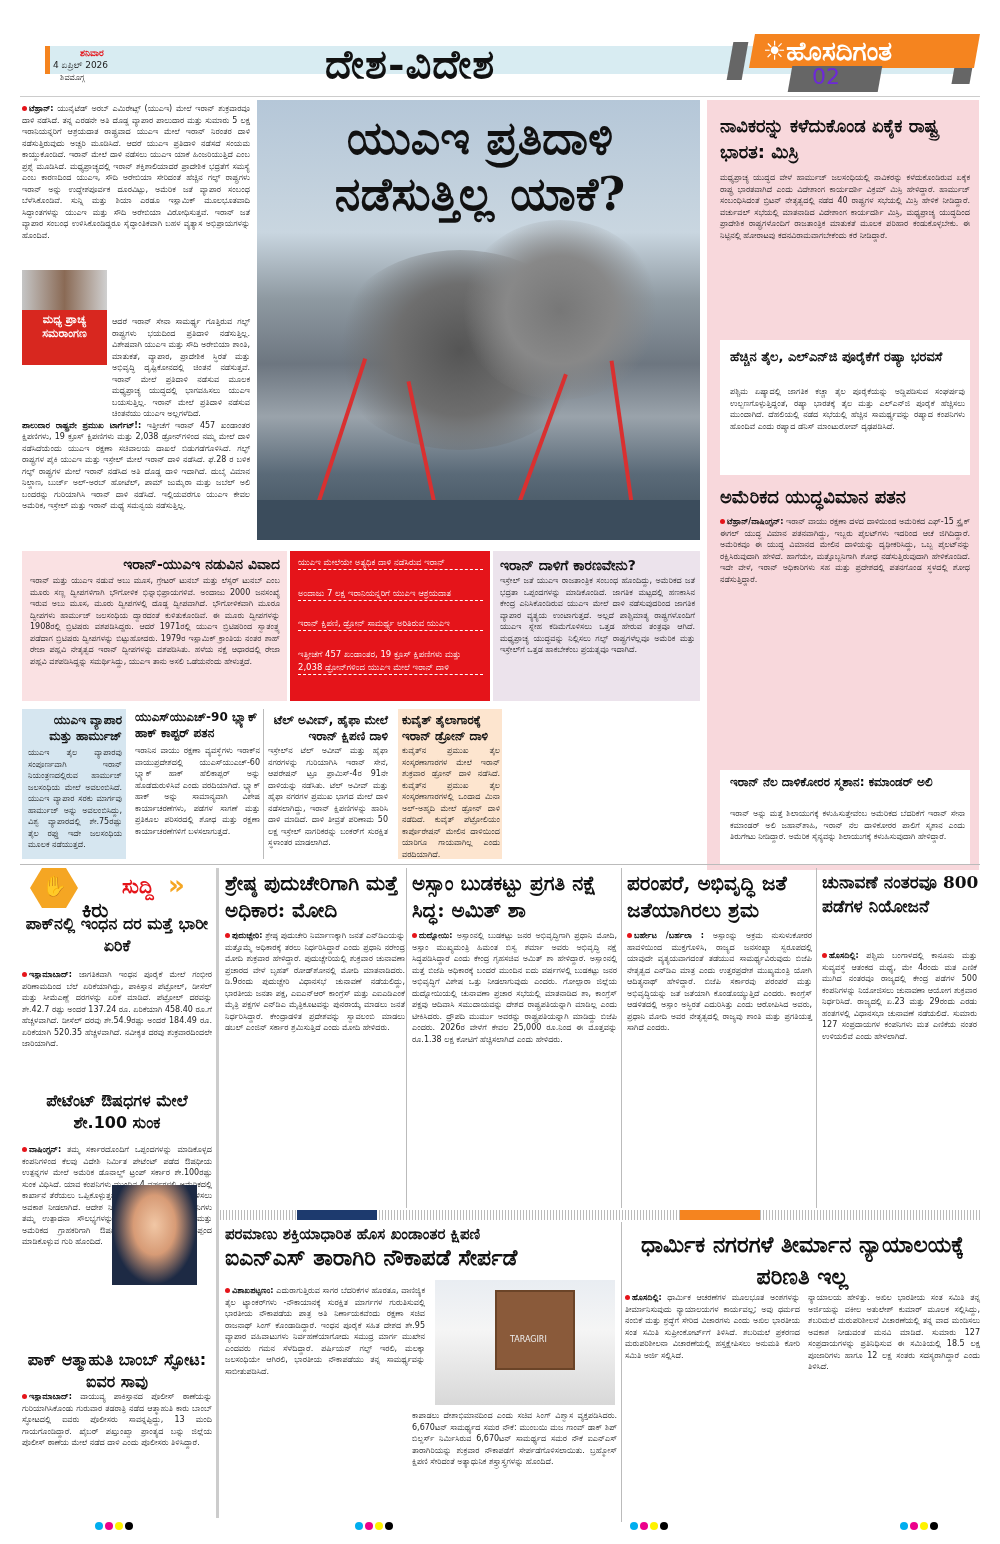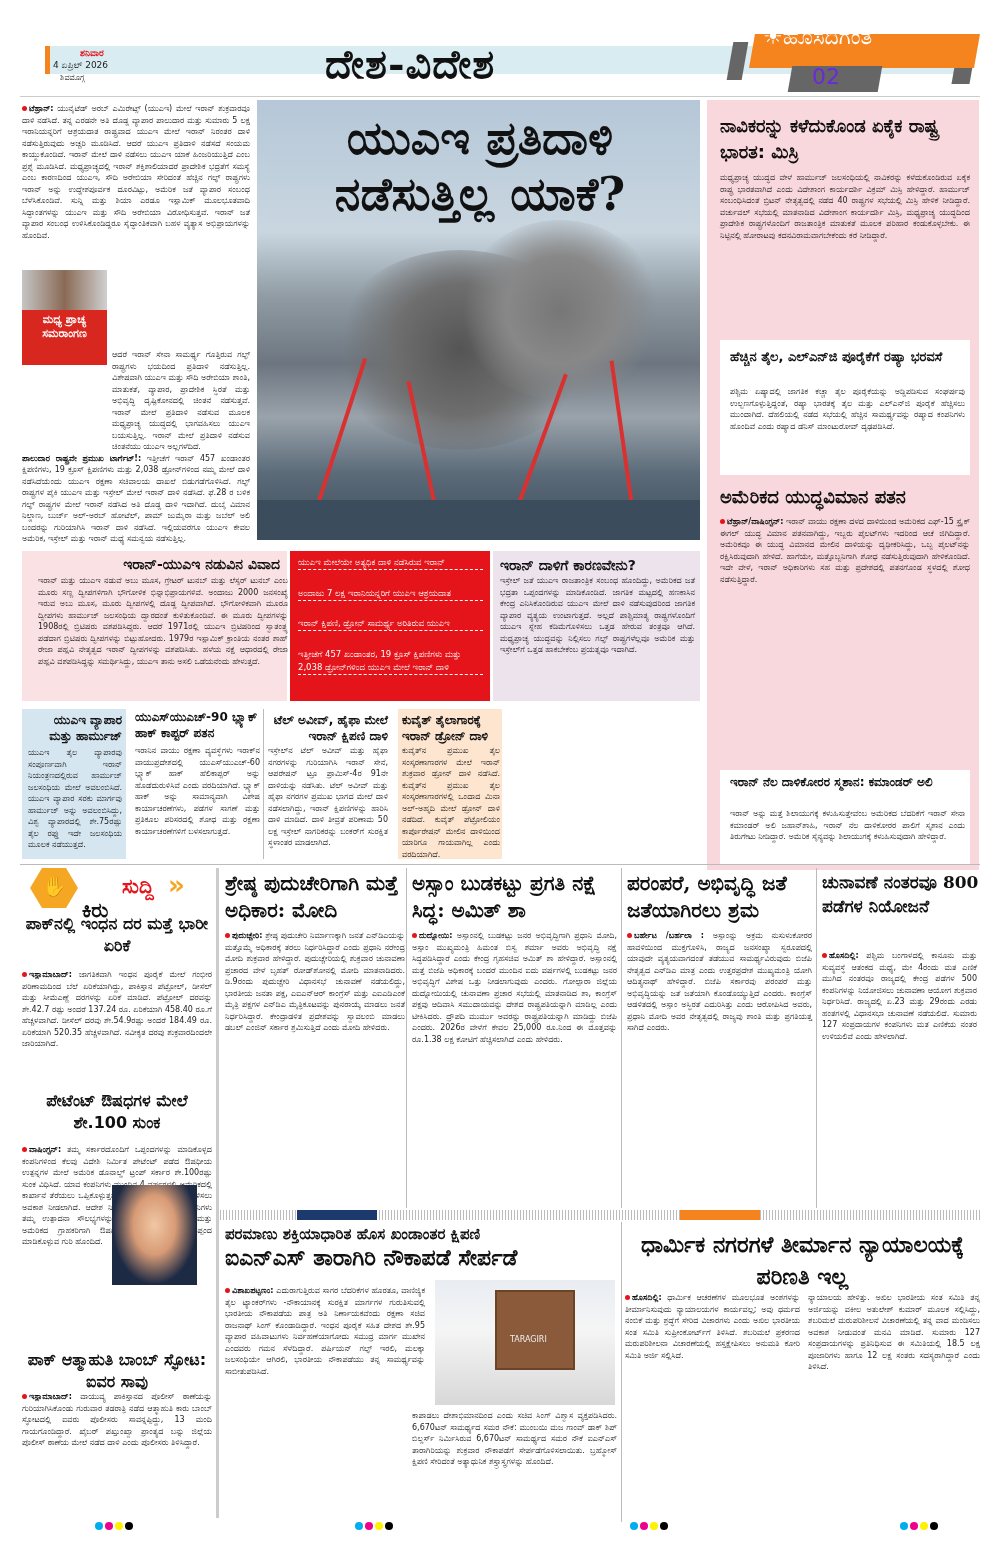--- a/index.html
+++ b/index.html
@@ -14,21 +14,21 @@
 #mast-band{left:45px;top:46px;width:915px;height:28px;background:#d8ecf2}
 #mast-orange{left:45px;top:46px;width:5px;height:28px;background:#f5841f}
 #mast-day{left:80px;top:48px;font-size:9px;color:#e5141a;font-weight:bold}
 #mast-date{left:53px;top:60px;font-size:9px;color:#222}
 #mast-city{left:60px;top:73px;font-size:8px;color:#222}
 #mast-title{left:325px;top:40px;font-size:40px;font-weight:bold;letter-spacing:1px;font-family:"DejaVu Serif",serif}
 #logo-orange{left:752px;top:34px;width:225px;height:34px;background:#f5841f;transform:skewX(-10deg)}
 #logo-grey{left:730px;top:42px;width:15px;height:38px;background:#666;transform:skewX(-10deg)}
 #logo-grey2{left:955px;top:44px;width:18px;height:40px;background:#666;transform:skewX(-10deg)}
 #logo-pg{left:790px;top:66px;width:90px;height:26px;background:#666;transform:skewX(-10deg)}
-#logo-name{left:763px;top:24px;font-size:22px;color:#fff;font-weight:normal}
+#logo-name{left:763px;top:36px;font-size:26px;color:#fff;font-weight:bold}
 #logo-pgnum{left:812px;top:64px;font-size:22px;color:#6d28d9}
 #mast-rule{left:20px;top:96px;width:960px;height:1px;background:#ccc}
 
 #lead-photo{left:257px;top:100px;width:443px;height:440px;background:linear-gradient(180deg,#b5c7d8 0%,#c9d6e0 30%,#8f9aa2 45%,#6d7680 60%,#9aa3ab 72%,#5a6a78 85%,#3d4d5a 100%)}
 #smoke1{left:330px;top:250px;width:260px;height:200px;border-radius:50%;background:radial-gradient(circle,#555 0%,#6e6e6e 40%,rgba(130,130,130,0) 72%)}
 #smoke2{left:460px;top:220px;width:200px;height:180px;border-radius:50%;background:radial-gradient(circle,#777 0%,#888 40%,rgba(150,150,150,0) 72%)}
 #crane1{left:340px;top:355px;width:4px;height:150px;background:#d93030;transform:rotate(18deg)}
 #crane2{left:420px;top:380px;width:4px;height:130px;background:#d93030;transform:rotate(-12deg)}
 #crane3{left:540px;top:370px;width:4px;height:140px;background:#d93030;transform:rotate(20deg)}
 #crane4{left:620px;top:360px;width:4px;height:150px;background:#d93030;transform:rotate(-8deg)}
@@ -46,21 +46,21 @@
 #r2-head{left:730px;top:347px;width:235px;font-size:13px;line-height:19px;font-weight:bold}
 #r2-body{left:730px;top:386px;width:235px}
 #r3-head{left:720px;top:486px;width:255px;font-size:18px;font-weight:bold}
 #r3-body{left:720px;top:516px;width:250px}
 #r4-box{left:720px;top:770px;width:250px;height:95px;background:#fff}
 #r4-head{left:730px;top:774px;width:235px;font-size:12px;line-height:17px;font-weight:bold}
 #r4-body{left:730px;top:808px;width:235px}
 
 #box-dispute{left:22px;top:551px;width:265px;height:150px;background:#fae1e3}
 #box-dispute-head{left:30px;top:556px;width:250px;text-align:right;font-size:14px;font-weight:bold}
-#box-dispute-body{left:38px;top:575px;width:250px}
+#box-dispute-body{left:30px;top:575px;width:250px}
 #box-red{left:290px;top:551px;width:200px;height:150px;background:#e5141a}
 .red-item{position:absolute;left:298px;width:185px;font-size:8.5px;line-height:13px;color:#fff;border-bottom:1px dashed #fff}
 #box-why{left:493px;top:551px;width:207px;height:150px;background:#ece3ec}
 #box-why-head{left:500px;top:557px;width:195px;font-size:14px;font-weight:bold}
 #box-why-body{left:500px;top:575px;width:195px}
 
 #b1{left:22px;top:709px;width:104px;height:150px;background:#d6e6f0}
 #b1-head{left:28px;top:712px;width:94px;text-align:right;font-size:12px;line-height:16px;font-weight:bold}
 #b1-body{left:28px;top:747px;width:94px}
 #b2-head{left:135px;top:709px;width:125px;font-size:12px;line-height:16px;font-weight:bold}
@@ -129,21 +129,21 @@
 <div class="abs" id="smoke2"></div>
 <div class="abs" id="crane1"></div>
 <div class="abs" id="crane2"></div>
 <div class="abs" id="crane3"></div>
 <div class="abs" id="crane4"></div>
 <div class="abs" id="dock"></div>
 <div class="abs" id="lead-headline">ಯುಎಇ ಪ್ರತಿದಾಳಿ ನಡೆಸುತ್ತಿಲ್ಲ ಯಾಕೆ?</div>
 
 <div class="abs body-text" id="lead-body">
   <p><span class="dot"></span><span class="hl">ಟೆಹ್ರಾನ್:</span> <span>ಯುನೈಟೆಡ್ ಅರಬ್ ಎಮಿರೇಟ್ಸ್ (ಯುಎಇ) ಮೇಲೆ ಇರಾನ್ ಶುಕ್ರವಾರವೂ ದಾಳಿ ನಡೆಸಿದೆ. ತನ್ನ ಎರಡನೇ ಅತಿ ದೊಡ್ಡ ವ್ಯಾಪಾರ ಪಾಲುದಾರ ಮತ್ತು ಸುಮಾರು 5 ಲಕ್ಷ ಇರಾನಿಯನ್ನರಿಗೆ ಆಶ್ರಯದಾತ ರಾಷ್ಟ್ರವಾದ ಯುಎಇ ಮೇಲೆ ಇರಾನ್ ನಿರಂತರ ದಾಳಿ ನಡೆಸುತ್ತಿರುವುದು ಅಚ್ಚರಿ ಮೂಡಿಸಿದೆ. ಆದರೆ ಯುಎಇ ಪ್ರತಿದಾಳಿ ನಡೆಸದೆ ಸಂಯಮ ಕಾಯ್ದುಕೊಂಡಿದೆ. ಇರಾನ್ ಮೇಲೆ ದಾಳಿ ನಡೆಸಲು ಯುಎಇ ಯಾಕೆ ಹಿಂಜರಿಯುತ್ತಿದೆ ಎಂಬ ಪ್ರಶ್ನೆ ಮೂಡಿಸಿದೆ. ಮಧ್ಯಪ್ರಾಚ್ಯದಲ್ಲಿ ಇರಾನ್ ಶಕ್ತಿಶಾಲಿಯಾದರೆ ಪ್ರಾದೇಶಿಕ ಭದ್ರತೆಗೆ ಸಮಸ್ಯೆ ಎಂಬ ಕಾರಣದಿಂದ ಯುಎಇ, ಸೌದಿ ಅರೇಬಿಯಾ ಸೇರಿದಂತೆ ಹೆಚ್ಚಿನ ಗಲ್ಫ್ ರಾಷ್ಟ್ರಗಳು ಇರಾನ್ ಅನ್ನು ಉದ್ದೇಶಪೂರ್ವಕ ದೂರವಿಟ್ಟು, ಅಮೆರಿಕ ಜತೆ ವ್ಯಾಪಾರ ಸಂಬಂಧ ಬೆಳೆಸಿಕೊಂಡಿವೆ. ಸುನ್ನಿ ಮತ್ತು ಶಿಯಾ ಎರಡೂ ಇಸ್ಲಾಮಿಕ್ ಮೂಲಭೂತವಾದಿ ಸಿದ್ಧಾಂತಗಳನ್ನು ಯುಎಇ ಮತ್ತು ಸೌದಿ ಅರೇಬಿಯಾ ವಿರೋಧಿಸುತ್ತವೆ. ಇರಾನ್ ಜತೆ ವ್ಯಾಪಾರ ಸಂಬಂಧ ಉಳಿಸಿಕೊಂಡಿದ್ದರೂ ಸೈದ್ಧಾಂತಿಕವಾಗಿ ಬಹಳ ವ್ಯತ್ಯಾಸ ಅಭಿಪ್ರಾಯಗಳನ್ನು ಹೊಂದಿವೆ.</span></p>
-  <p style="margin-left:90px;margin-top:108px">ಆದರೆ ಇರಾನ್ ಸೇನಾ ಸಾಮರ್ಥ್ಯ ಗೊತ್ತಿರುವ ಗಲ್ಫ್ ರಾಷ್ಟ್ರಗಳು ಭಯದಿಂದ ಪ್ರತಿದಾಳಿ ನಡೆಸುತ್ತಿಲ್ಲ. ವಿಶೇಷವಾಗಿ ಯುಎಇ ಮತ್ತು ಸೌದಿ ಅರೇಬಿಯಾ ಶಾಂತಿ, ಮಾತುಕತೆ, ವ್ಯಾಪಾರ, ಪ್ರಾದೇಶಿಕ ಸ್ಥಿರತೆ ಮತ್ತು ಅಭಿವೃದ್ಧಿ ದೃಷ್ಟಿಕೋನದಲ್ಲಿ ಚಿಂತನೆ ನಡೆಸುತ್ತವೆ. ಇರಾನ್ ಮೇಲೆ ಪ್ರತಿದಾಳಿ ನಡೆಸುವ ಮೂಲಕ ಮಧ್ಯಪ್ರಾಚ್ಯ ಯುದ್ಧದಲ್ಲಿ ಭಾಗವಹಿಸಲು ಯುಎಇ ಬಯಸುತ್ತಿಲ್ಲ. ಇರಾನ್ ಮೇಲೆ ಪ್ರತಿದಾಳಿ ನಡೆಸುವ ಚಿಂತನೆಯು ಯುಎಇ ಅಲ್ಲಗಳೆದಿದೆ.</p>
+  <p style="margin-left:90px;margin-top:75px">ಆದರೆ ಇರಾನ್ ಸೇನಾ ಸಾಮರ್ಥ್ಯ ಗೊತ್ತಿರುವ ಗಲ್ಫ್ ರಾಷ್ಟ್ರಗಳು ಭಯದಿಂದ ಪ್ರತಿದಾಳಿ ನಡೆಸುತ್ತಿಲ್ಲ. ವಿಶೇಷವಾಗಿ ಯುಎಇ ಮತ್ತು ಸೌದಿ ಅರೇಬಿಯಾ ಶಾಂತಿ, ಮಾತುಕತೆ, ವ್ಯಾಪಾರ, ಪ್ರಾದೇಶಿಕ ಸ್ಥಿರತೆ ಮತ್ತು ಅಭಿವೃದ್ಧಿ ದೃಷ್ಟಿಕೋನದಲ್ಲಿ ಚಿಂತನೆ ನಡೆಸುತ್ತವೆ. ಇರಾನ್ ಮೇಲೆ ಪ್ರತಿದಾಳಿ ನಡೆಸುವ ಮೂಲಕ ಮಧ್ಯಪ್ರಾಚ್ಯ ಯುದ್ಧದಲ್ಲಿ ಭಾಗವಹಿಸಲು ಯುಎಇ ಬಯಸುತ್ತಿಲ್ಲ. ಇರಾನ್ ಮೇಲೆ ಪ್ರತಿದಾಳಿ ನಡೆಸುವ ಚಿಂತನೆಯು ಯುಎಇ ಅಲ್ಲಗಳೆದಿದೆ.</p>
   <p><span class="hl">ಪಾಲುದಾರ ರಾಷ್ಟ್ರವೇ ಪ್ರಮುಖ ಟಾರ್ಗೆಟ್!:</span> <span>ಇತ್ತೀಚೆಗೆ ಇರಾನ್ 457 ಖಂಡಾಂತರ ಕ್ಷಿಪಣಿಗಳು, 19 ಕ್ರೂಸ್ ಕ್ಷಿಪಣಿಗಳು ಮತ್ತು 2,038 ಡ್ರೋನ್‌ಗಳಿಂದ ನಮ್ಮ ಮೇಲೆ ದಾಳಿ ನಡೆಸಿದೆಯೆಂದು ಯುಎಇ ರಕ್ಷಣಾ ಸಚಿವಾಲಯ ದಾಖಲೆ ಬಿಡುಗಡೆಗೊಳಿಸಿದೆ. ಗಲ್ಫ್ ರಾಷ್ಟ್ರಗಳ ಪೈಕಿ ಯುಎಇ ಮತ್ತು ಇಸ್ರೇಲ್ ಮೇಲೆ ಇರಾನ್ ದಾಳಿ ನಡೆಸಿದೆ. ಫೆ.28 ರ ಬಳಿಕ ಗಲ್ಫ್ ರಾಷ್ಟ್ರಗಳ ಮೇಲೆ ಇರಾನ್ ನಡೆಸಿದ ಅತಿ ದೊಡ್ಡ ದಾಳಿ ಇದಾಗಿದೆ. ದುಬೈ ವಿಮಾನ ನಿಲ್ದಾಣ, ಬುರ್ಜ್ ಅಲ್-ಅರಬ್ ಹೋಟೆಲ್, ಪಾಮ್ ಜುಮೈರಾ ಮತ್ತು ಜಬೆಲ್ ಅಲಿ ಬಂದರನ್ನು ಗುರಿಯಾಗಿಸಿ ಇರಾನ್ ದಾಳಿ ನಡೆಸಿದೆ. ಇಲ್ಲಿಯವರೆಗೂ ಯುಎಇ ಕೇವಲ ಅಮೆರಿಕ, ಇಸ್ರೇಲ್ ಮತ್ತು ಇರಾನ್ ಮಧ್ಯೆ ಸಮನ್ವಯ ನಡೆಸುತ್ತಿಲ್ಲ.</span></p>
 </div>
 <div class="abs" id="warbox"></div>
 <div class="abs" id="warbox-top"></div>
 <div class="abs" id="warbox-label">ಮಧ್ಯ ಪ್ರಾಚ್ಯ ಸಮರಾಂಗಣ</div>
 
 <div class="abs" id="right-pink"></div>
 <div class="abs" id="r1-head">ನಾವಿಕರನ್ನು ಕಳೆದುಕೊಂಡ ಏಕೈಕ ರಾಷ್ಟ್ರ ಭಾರತ: ಮಿಸ್ರಿ</div>
 <div class="abs body-text" id="r1-body">ಮಧ್ಯಪ್ರಾಚ್ಯ ಯುದ್ಧದ ವೇಳೆ ಹಾರ್ಮುಜ್ ಜಲಸಂಧಿಯಲ್ಲಿ ನಾವಿಕರನ್ನು ಕಳೆದುಕೊಂಡಿರುವ ಏಕೈಕ ರಾಷ್ಟ್ರ ಭಾರತವಾಗಿದೆ ಎಂದು ವಿದೇಶಾಂಗ ಕಾರ್ಯದರ್ಶಿ ವಿಕ್ರಮ್ ಮಿಸ್ರಿ ಹೇಳಿದ್ದಾರೆ. ಹಾರ್ಮುಜ್ ಸಂಬಂಧಿಸಿದಂತೆ ಬ್ರಿಟನ್ ನೇತೃತ್ವದಲ್ಲಿ ನಡೆದ 40 ರಾಷ್ಟ್ರಗಳ ಸಭೆಯಲ್ಲಿ ಮಿಸ್ರಿ ಹೇಳಿಕೆ ನೀಡಿದ್ದಾರೆ. ವರ್ಚುವಲ್ ಸಭೆಯಲ್ಲಿ ಮಾತನಾಡಿದ ವಿದೇಶಾಂಗ ಕಾರ್ಯದರ್ಶಿ ಮಿಸ್ರಿ, ಮಧ್ಯಪ್ರಾಚ್ಯ ಯುದ್ಧದಿಂದ ಪ್ರಾದೇಶಿಕ ರಾಷ್ಟ್ರಗಳೊಂದಿಗೆ ರಾಜತಾಂತ್ರಿಕ ಮಾತುಕತೆ ಮೂಲಕ ಪರಿಹಾರ ಕಂಡುಕೊಳ್ಳಬೇಕು. ಈ ನಿಟ್ಟಿನಲ್ಲಿ ಹೋರಾಟವು ಕದನವಿರಾಮವಾಗಬೇಕೆಂದು ಕರೆ ನೀಡಿದ್ದಾರೆ.</div>
 <div class="abs" id="r2-box"></div>

